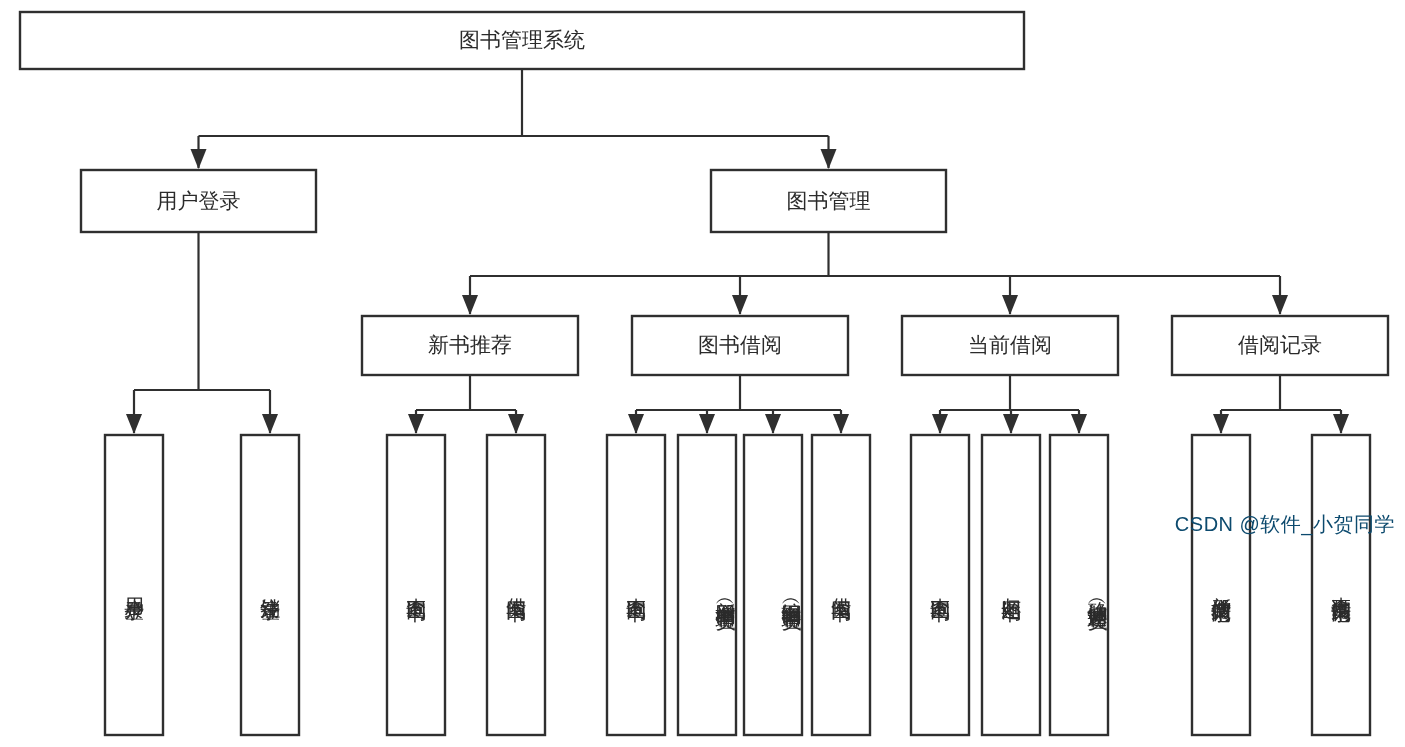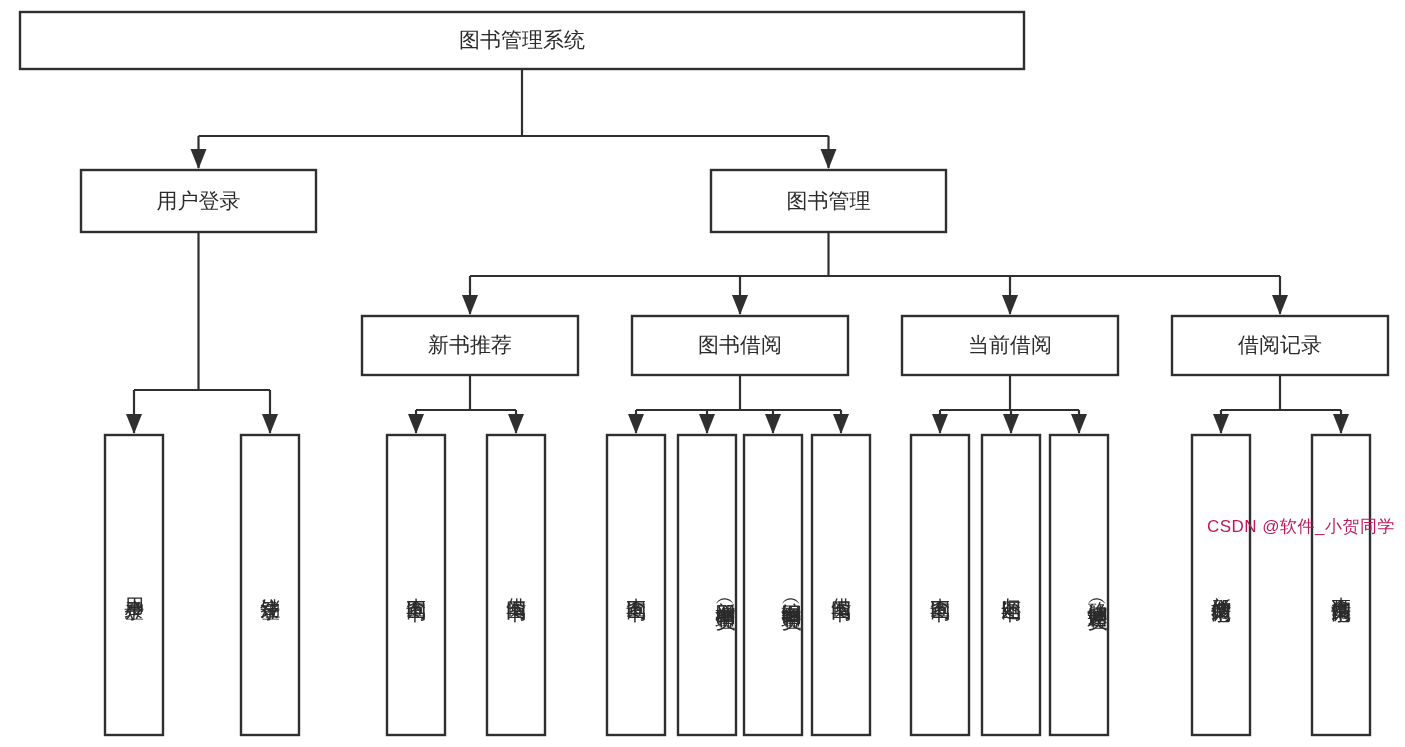--- a/index.html
+++ b/index.html
@@ -59,22 +59,22 @@
     pointer-events: none;
   }
   .vlabel.centered {
     align-items: center;
   }
   .watermark {
     position: absolute;
     right: 10px;
     bottom: 4px;
     font-family: "Liberation Sans", "DejaVu Sans", sans-serif;
-    font-size: 17px;
-    color: #be185d;
+    font-size: 20px;
+    color: #0c4a6e;
     white-space: nowrap;
     letter-spacing: 0.5px;
   }
 </style>
 </head>
 <body>
 
 <div id="chart-root">
   <svg id="diagram-svg" width="1405" height="747" viewBox="0 0 1405 747" xmlns="http://www.w3.org/2000/svg">
     <defs></defs>

